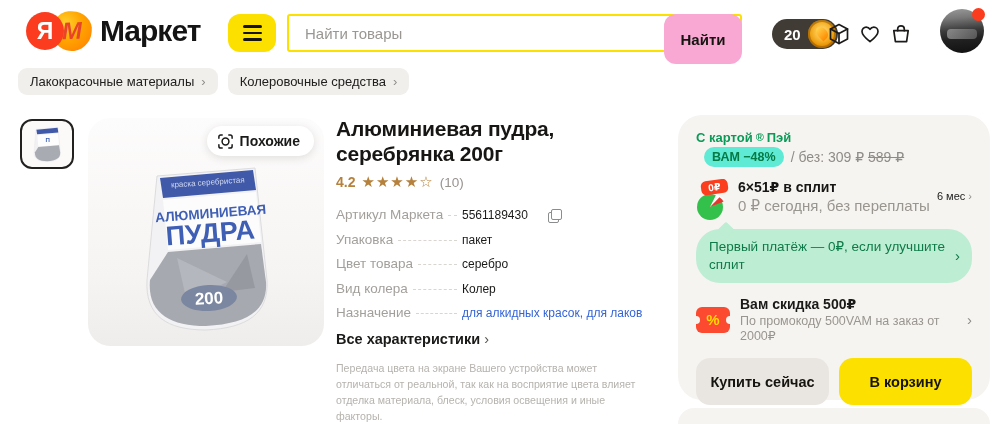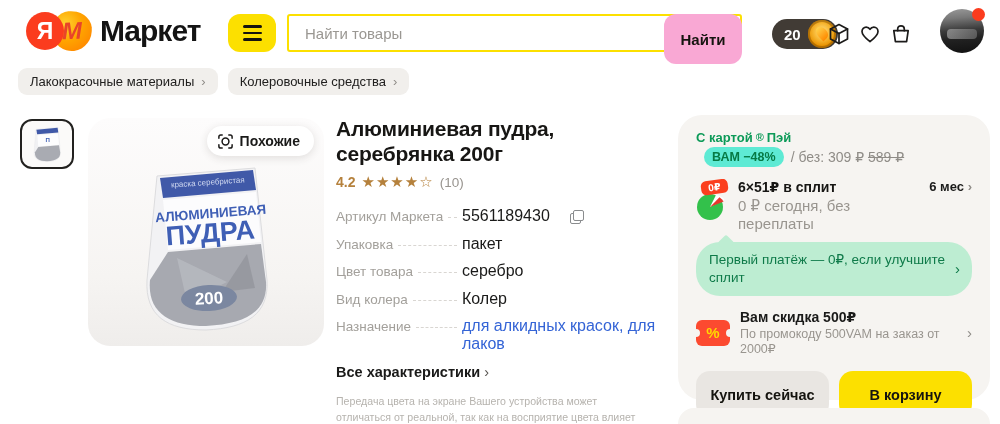--- a/index.html
+++ b/index.html
@@ -76,21 +76,21 @@
   .rating { display:flex; align-items:center; gap:6px; margin-top:7px; cursor:pointer; }
   .rating .val { color:#b5813c; font-weight:700; font-size:14px; }
   .rating .stars { color:#b5813c; font-size:15px; letter-spacing:1px; }
   .rating .cnt { color:#98948f; font-size:13.5px; }
 
   .specs { margin-top:16px; }
   .spec-row { display:flex; align-items:baseline; margin-bottom:9.5px; font-size:13.5px; }
   .spec-left { display:flex; align-items:baseline; width:126px; flex:0 0 126px; }
   .spec-label { color:#a3a09b; white-space:nowrap; }
   .spec-leader { flex:1; border-bottom:1px dashed #d9d6d2; margin:0 5px; transform:translateY(-3px); }
-  .spec-value { color:#1a1a19; font-weight:500; font-size:16px; display:flex; align-items:center; gap:20px; }
+  .spec-value { color:#1a1a19; font-weight:500; font-size:12px; display:flex; align-items:center; gap:20px; }
   .spec-value.link { color:#3464d6; font-weight:400; cursor:pointer; }
   .copy-icon { width:12px; height:12px; position:relative; display:inline-block; cursor:pointer; }
   .copy-icon::before, .copy-icon::after { content:""; position:absolute; width:9px; height:9px;
     border:1.4px solid #8a8c8e; border-radius:2px; background:#fff; }
   .copy-icon::before { left:0; top:3px; }
   .copy-icon::after { left:3px; top:0; }
 
   .all-specs { margin-top:11px; font-size:14.5px; font-weight:700; cursor:pointer; }
   .all-specs .chev { font-weight:400; color:#56534f; margin-left:4px; }
   .disclaimer { margin-top:14px; width:318px; font-size:10.6px; line-height:1.5; color:#b6b3ae; }
@@ -108,21 +108,21 @@
   .vam-badge { margin-left:8px; background:#5eead4; color:#067a44; font-size:12.5px; font-weight:700;
     border-radius:12px; padding:3px 8px; white-space:nowrap; }
   .without { margin-left:7px; color:#8f8c87; font-size:14px; white-space:nowrap; }
   .without s { color:#8f8c87; }
 
   .split-row { display:flex; align-items:flex-start; margin-top:12px; cursor:pointer; }
   .split-icon { width:36px; height:40px; position:relative; flex:0 0 36px; }
   .split-text { margin-left:6px; flex:1; }
   .split-l1 { font-size:14px; font-weight:700; color:#171614; }
   .split-l2 { font-size:15px; color:#99958f; margin-top:2px; }
-  .split-term { font-size:13px; color:#1a1a19; white-space:nowrap; margin-top:0;font-weight:bold; }
+  .split-term { font-size:11px; color:#1a1a19; white-space:nowrap; margin-top:11px; }
   .split-term .chev { color:#8f8c88; }
 
   .banner { position:relative; margin-top:10px; background:#bdedd2; border-radius:24px;
     padding:9px 26px 9px 13px; color:#0e7a49; font-size:13.5px; line-height:1.35; font-weight:500;
     cursor:pointer; }
   .banner::before { content:""; position:absolute; left:24px; top:-5px; width:12px; height:12px;
     background:#bdedd2; transform:rotate(45deg); border-radius:2px; }
   .banner .chev { position:absolute; right:12px; top:50%; transform:translateY(-50%);
     color:#0e7a49; font-size:15px; }
 

